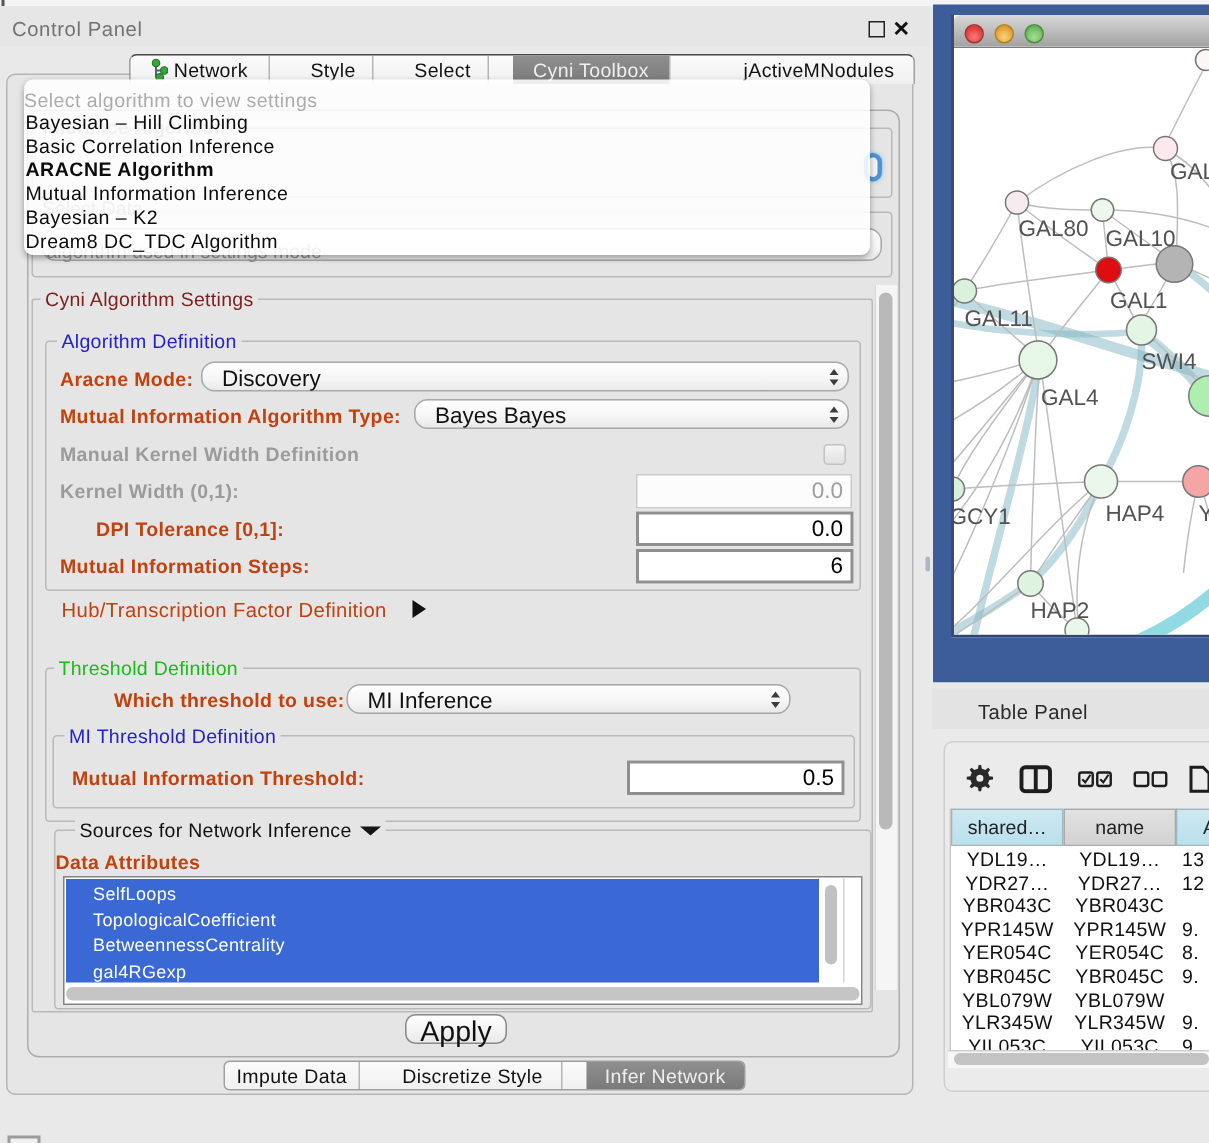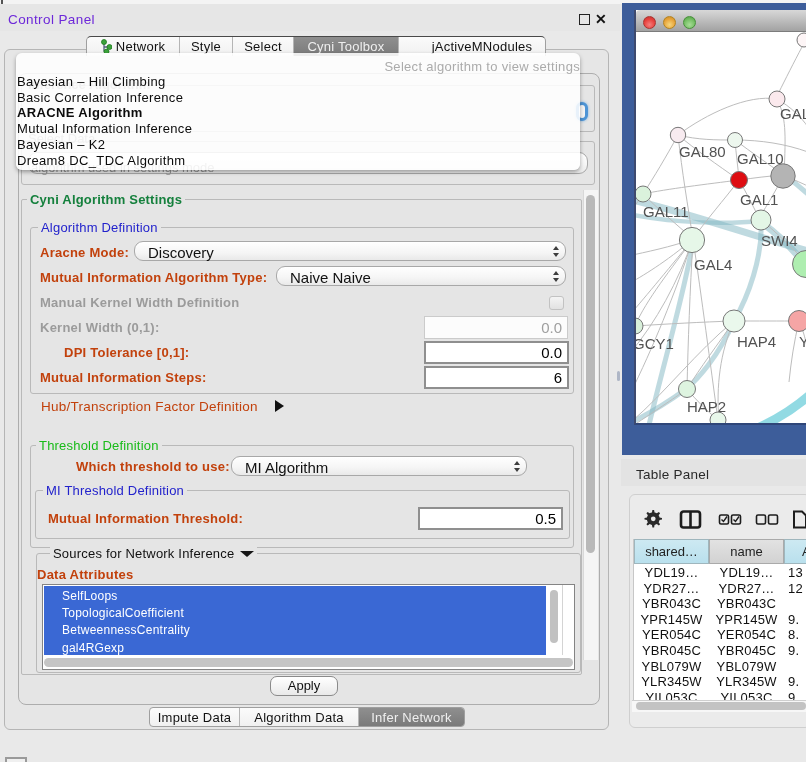--- a/index.html
+++ b/index.html
@@ -9,85 +9,85 @@
 .group{position:absolute;border:1px solid #b9b9b9;border-radius:3px;}
 .gtitle{position:absolute;top:-8px;background:#e5e5e5;padding:0 3px;font-size:13px;letter-spacing:0.2px;line-height:15px;white-space:nowrap;}
 .combo{position:absolute;border:1px solid #a8a8a8;border-radius:9px;background:linear-gradient(#ffffff,#f5f5f5 60%,#e9e9e9);box-shadow:inset 0 1px 0 #fff;}
 .combo .ctext{position:absolute;left:13px;top:2px;font-size:15px;color:#111;}
 .carr{position:absolute;right:5px;top:50%;width:8px;height:13px;margin-top:-6.5px;}
 .carr:before{content:"";position:absolute;left:0.5px;top:1px;border-left:3.5px solid transparent;border-right:3.5px solid transparent;border-bottom:4.6px solid #3d3d3d;}
 .carr:after{content:"";position:absolute;left:0.5px;bottom:1px;border-left:3.5px solid transparent;border-right:3.5px solid transparent;border-top:4.6px solid #3d3d3d;}
 .lbl{position:absolute;font-size:13px;font-weight:bold;letter-spacing:0.25px;color:#c2410c;white-space:nowrap;}
 .lbl.dis{color:#9b9b9b;}
 .fld{position:absolute;background:#fff;font-size:15px;text-align:right;}
-.seg{position:absolute;border:1px solid #9f9f9f;border-radius:4px;background:linear-gradient(#fbfbfb,#f0f0f0);display:flex;overflow:hidden;}
+.seg{position:absolute;border:1px solid #9f9f9f;border-radius:4px;background:linear-gradient(#fbfbfb,#f0f0f0);display:flex;overflow:hidden;gap:16px;}
 .seg .sg{font-size:13px;letter-spacing:0.25px;color:#111;text-align:center;border-right:1px solid #b5b5b5;display:flex;align-items:center;justify-content:center;white-space:nowrap;}
 .seg .sg:last-child{border-right:none;}
 .seg .sel{background:linear-gradient(#8f8f8f,#7a7a7a);color:#efefef;}
 </style>
 </head>
 <body>
 
 <div class="abs" style="left:0;top:0;width:806px;height:4px;background:#f4f4f4;"></div>
 <div class="abs" style="left:1px;top:0;width:2px;height:4px;background:#555;"></div>
 
 <div class="abs" style="left:0;top:4px;width:620px;height:27px;background:#e6e6e6;"></div>
-<div class="abs" style="left:8px;top:12px;font-size:13.5px;letter-spacing:0.4px;color:#6d28d9;">Control Panel</div>
+<div class="abs" style="left:8px;top:12px;font-size:13.5px;letter-spacing:0.4px;color:#737373;">Control Panel</div>
 <div class="abs" style="left:579px;top:14px;width:9px;height:9px;border:1.7px solid #222;"></div>
 <div class="abs" style="left:595px;top:11px;font-size:14px;font-weight:bold;color:#111;">✕</div>
 
 <div class="abs" style="left:4px;top:49px;width:603px;height:679px;border:1px solid #b5b5b5;border-radius:6px;background:#e6e6e6;"></div>
 
 <div class="abs" style="left:18px;top:73px;width:580px;height:630px;border:1px solid #adadad;border-radius:8px;background:#e5e5e5;"></div>
 
 <div class="group" style="left:21px;top:85px;width:572px;height:45px;"></div>
 
 <div class="abs" style="left:576px;top:102px;width:6px;height:13px;border:3px solid #4e94d5;border-radius:6px;background:#f5f5f5;box-shadow:0 0 3px #7db4e4;"></div>
 
 <div class="group" style="left:21px;top:141px;width:572px;height:42px;"></div>
 <div class="combo" style="left:28px;top:152px;width:558px;height:20px;"></div>
 
 <div class="abs" style="left:583px;top:190px;width:14px;height:470px;background:#f5f5f5;border-left:1px solid #d8d8d8;"></div>
 <div class="abs" style="left:585.5px;top:195px;width:9px;height:358px;background:#b9b9b9;border-radius:5px;"></div>
 
 <div class="group" style="left:21px;top:199px;width:559px;height:474px;border-radius:2px;">
-  <span class="gtitle" style="left:5px;color:#15803d;font-weight:bold;">Cyni Algorithm Settings</span>
+  <span class="gtitle" style="left:5px;color:#7f1d1d;">Cyni Algorithm Settings</span>
 </div>
 
 <div class="group" style="left:30px;top:227px;width:542px;height:165px;">
   <span class="gtitle" style="left:7px;color:#2222cc;">Algorithm Definition</span>
 </div>
 <div class="lbl" style="left:40px;top:245px;">Aracne Mode:</div>
 <div class="combo" style="left:134px;top:241px;width:430px;height:18px;">
     <span class="ctext">Discovery</span>
     <span class="carr"></span>
   </div>
 <div class="lbl" style="left:40px;top:270px;">Mutual Information Algorithm Type:</div>
 <div class="combo" style="left:276px;top:266px;width:288px;height:18px;">
-    <span class="ctext">Naive Naive</span>
+    <span class="ctext">Bayes Bayes</span>
     <span class="carr"></span>
   </div>
 <div class="lbl dis" style="left:40px;top:295px;">Manual Kernel Width Definition</div>
 <div class="abs" style="left:549px;top:296px;width:13px;height:12px;border:1px solid #c2c2c2;border-radius:3px;background:linear-gradient(#f4f4f4,#e2e2e2);"></div>
 <div class="lbl dis" style="left:40px;top:320px;">Kernel Width (0,1):</div>
 <div class="fld" style="left:424px;top:316px;width:137px;height:19px;border:1.5px solid #cbcbcb;background:#fcfcfc;color:#9f9f9f;padding:1.5px 5px 0 0;">0.0</div>
 <div class="lbl" style="left:40px;top:345px;margin-left:24px;">DPI Tolerance [0,1]:</div>
 <div class="fld" style="left:424px;top:341px;width:136px;height:18px;border:2px solid #8f8f8f;color:#000;padding:1px 5px 0 0;">0.0</div>
 <div class="lbl" style="left:40px;top:370px;">Mutual Information Steps:</div>
 <div class="fld" style="left:424px;top:366px;width:136px;height:17.5px;border:2px solid #8f8f8f;color:#000;padding:1px 5px 0 0;">6</div>
 
 <div class="lbl" style="left:41px;top:399px;font-weight:normal;font-size:13.5px;">Hub/Transcription Factor Definition</div>
 <div class="abs" style="left:275px;top:400px;width:0;height:0;border-top:6.5px solid transparent;border-bottom:6.5px solid transparent;border-left:9.5px solid #111;"></div>
 
 <div class="group" style="left:30px;top:445px;width:542px;height:101px;">
   <span class="gtitle" style="left:5px;color:#19bb19;">Threshold Definition</span>
 </div>
 <div class="lbl" style="left:76px;top:459px;">Which threshold to use:</div>
 <div class="combo" style="left:231px;top:456px;width:294px;height:18px;">
-    <span class="ctext">MI Algorithm</span>
+    <span class="ctext">MI Inference</span>
     <span class="carr"></span>
   </div>
 
 <div class="group" style="left:35px;top:490px;width:533px;height:47px;">
   <span class="gtitle" style="left:7px;color:#2222cc;">MI Threshold Definition</span>
 </div>
 <div class="lbl" style="left:48px;top:511px;">Mutual Information Threshold:</div>
 <div class="fld" style="left:418px;top:507px;width:136px;height:18px;border:2px solid #8f8f8f;color:#000;padding:1px 5px 0 0;">0.5</div>
 
 <div class="group" style="left:36px;top:553px;width:543px;height:118px;">
@@ -95,25 +95,25 @@
 </div>
 <div class="lbl" style="left:37px;top:567px;">Data Attributes</div>
 
 <div class="abs" style="left:42px;top:584px;width:531px;height:84px;background:#fff;border:1px solid #848484;"></div>
 <div class="abs" style="left:44px;top:585.5px;width:502px;height:69px;background:#3a68d4;"></div>
 <div class="abs" style="left:62px;top:588px;font-size:12px;letter-spacing:0.25px;color:#fff;line-height:17.2px;">SelfLoops<br>TopologicalCoefficient<br>BetweennessCentrality<br>gal4RGexp</div>
 <div class="abs" style="left:549.5px;top:589.5px;width:8.5px;height:53px;background:#c1c1c1;border-radius:5px;"></div>
 <div class="abs" style="left:562px;top:585px;width:1px;height:70px;background:#d4d4d4;"></div>
 <div class="abs" style="left:44px;top:658px;width:529px;height:9px;background:#c5c5c5;border-radius:5px;"></div>
 
-<div class="abs" style="left:270px;top:676px;width:66px;height:17px;border:1px solid #8a8a8a;border-radius:7px;background:linear-gradient(#ffffff,#e9e9e9);text-align:center;font-size:13px;color:#111;padding-top:1px;">Apply</div>
+<div class="abs" style="left:270px;top:676px;width:66px;height:17px;border:1px solid #8a8a8a;border-radius:7px;background:linear-gradient(#ffffff,#e9e9e9);text-align:center;font-size:19px;color:#111;padding-top:1px;">Apply</div>
 
 <div class="seg" style="left:149px;top:707px;height:18px;">
   <div class="sg" style="width:89px;">Impute Data</div>
-  <div class="sg" style="width:118px;">Algorithm Data</div>
+  <div class="sg" style="width:118px;">Discretize Style</div>
   <div class="sg sel" style="width:105px;">Infer Network</div>
 </div>
 
 <div class="abs" style="left:5px;top:757px;width:18px;height:12px;border:2px solid #9a9a9a;background:#f0f0f0;"></div>
 
 <div class="seg" style="left:86px;top:36px;height:19px;border-top:1.5px solid #4a4a4a;border-radius:5px 5px 0 0;border-bottom:none;">
   <div class="sg" style="width:92px;"><svg width="11" height="14" viewBox="0 0 11 14" style="margin-right:4px;margin-top:-1px;">
         <line x1="3" y1="3" x2="3" y2="12.5" stroke="#51607a" stroke-width="1.3"></line>
         <line x1="3" y1="8" x2="8.5" y2="8" stroke="#51607a" stroke-width="1.3"></line>
         <circle cx="3" cy="3" r="2.5" fill="#3ba33b" stroke="#1e7a1e" stroke-width="0.8"></circle>
@@ -124,21 +124,21 @@
   <div class="sg" style="width:60px;">Select</div>
   <div class="sg sel" style="width:104px;">Cyni Toolbox</div>
   <div class="sg" style="width:126px;padding-left:20px;">jActiveMNodules</div>
 </div>
 
 <div class="abs" style="left:28px;top:77px;font-size:13px;font-weight:bold;color:#8a8a8a;">Inference Algorithm</div>
 <div class="abs" style="left:28px;top:131px;font-size:13px;font-weight:normal;color:#8a8a8a;">Select Data</div>
 <div class="abs" style="left:31px;top:160px;font-size:13px;color:#949494;">algorithm used in settings mode</div>
 
 <div class="abs" style="left:16px;top:52.5px;width:564px;height:117px;background:rgba(255,255,255,0.87);border-radius:6px;box-shadow:0 2px 4px rgba(0,0,0,0.35);"></div>
-<div class="abs" style="left:16px;top:59px;width:564px;text-align:right;font-size:13px;letter-spacing:0.3px;color:#ababab;">Select algorithm to view settings</div>
+<div class="abs" style="left:16px;top:59px;width:564px;text-align:left;font-size:13px;letter-spacing:0.3px;color:#ababab;">Select algorithm to view settings</div>
 <div class="abs" style="left:17px;top:74px;font-size:13px;letter-spacing:0.35px;color:#0b0b0b;line-height:15.7px;">Bayesian – Hill Climbing<br>Basic Correlation Inference<br><span class="b">ARACNE Algorithm</span><br>Mutual Information Inference<br>Bayesian – K2<br>Dream8 DC_TDC Algorithm</div>
 
 <div class="abs" style="left:622px;top:3px;width:184px;height:452px;background:#3d5d9a;"></div>
 
 <div class="abs" style="left:634px;top:10px;width:172px;height:413px;background:#fff;border-left:2px solid #3e4a6e;border-bottom:2.5px solid #2f4679;"></div>
 <div class="abs" style="left:636px;top:10px;width:170px;height:21px;background:linear-gradient(#d8d8d8,#a2a2a2);border-radius:4px 0 0 0;border-bottom:1px solid #7c7c7c;"></div>
 <div class="abs" style="left:643.3px;top:16px;width:11px;height:11px;border-radius:50%;background:radial-gradient(circle at 50% 70%,#f47f7d 0%,#e8433f 55%,#c13430 100%);border:0.5px solid #a83430;"></div>
 <div class="abs" style="left:663px;top:16px;width:11px;height:11px;border-radius:50%;background:radial-gradient(circle at 50% 70%,#f6d67c 0%,#e9a73e 55%,#c9871f 100%);border:0.5px solid #b3831f;"></div>
 <div class="abs" style="left:682.8px;top:16px;width:11px;height:11px;border-radius:50%;background:radial-gradient(circle at 50% 70%,#a8dd98 0%,#77c066 55%,#4f9c40 100%);border:0.5px solid #47903a;"></div>
 
@@ -223,21 +223,21 @@
 <text x="163" y="315">Y</text>
 <text x="51" y="380">HAP2</text>
 </g>
 </svg>
 </div>
 
 <div class="abs" style="left:616.5px;top:371px;width:3px;height:10px;background:#aeb6c6;border-radius:2px;"></div>
 
 <div class="abs" style="left:621px;top:455px;width:185px;height:307px;background:#e9e9e9;"></div>
 <div class="abs" style="left:621px;top:459px;width:185px;height:27px;background:#e3e3e3;"></div>
-<div class="abs" style="left:636px;top:467px;font-size:13.5px;letter-spacing:0.25px;color:#2a2a2a;">Table Panel</div>
+<div class="abs" style="left:652px;top:467px;font-size:13.5px;letter-spacing:0.25px;color:#2a2a2a;">Table Panel</div>
 
 <div class="abs" style="left:629px;top:494px;width:180px;height:232px;background:#ebebeb;border:1px solid #cfcfcf;border-radius:6px;"></div>
 
 <svg class="abs" style="left:644px;top:510px;" width="165" height="19" viewBox="0 0 165 19">
 <g fill="#2a2a2a" transform="translate(9.25,8.85) scale(1.13) translate(-9.25,-8.85)">
 <path d="M8.5,1 L10,1 L10.4,3.2 A6,6 0 0 1 12.4,4 L14.2,2.7 L15.3,3.8 L14,5.6 A6,6 0 0 1 14.8,7.6 L17,8 L17,9.5 L14.8,9.9 A6,6 0 0 1 14,11.9 L15.3,13.7 L14.2,14.8 L12.4,13.5 A6,6 0 0 1 10.4,14.3 L10,16.5 L8.5,16.5 L8.1,14.3 A6,6 0 0 1 6.1,13.5 L4.3,14.8 L3.2,13.7 L4.5,11.9 A6,6 0 0 1 3.7,9.9 L1.5,9.5 L1.5,8 L3.7,7.6 A6,6 0 0 1 4.5,5.6 L3.2,3.8 L4.3,2.7 L6.1,4 A6,6 0 0 1 8.1,3.2 Z M9.25,6.7 A2.1,2.1 0 1 0 9.25,10.9 A2.1,2.1 0 1 0 9.25,6.7 Z" fill-rule="evenodd"></path>
 </g>
 <g fill="none" stroke="#1d1d1d">
 <rect x="37" y="1.5" width="19" height="16" rx="2.5" stroke-width="2.6"></rect>
 <line x1="46.5" y1="1.5" x2="46.5" y2="17.5" stroke-width="2.6"></line>

